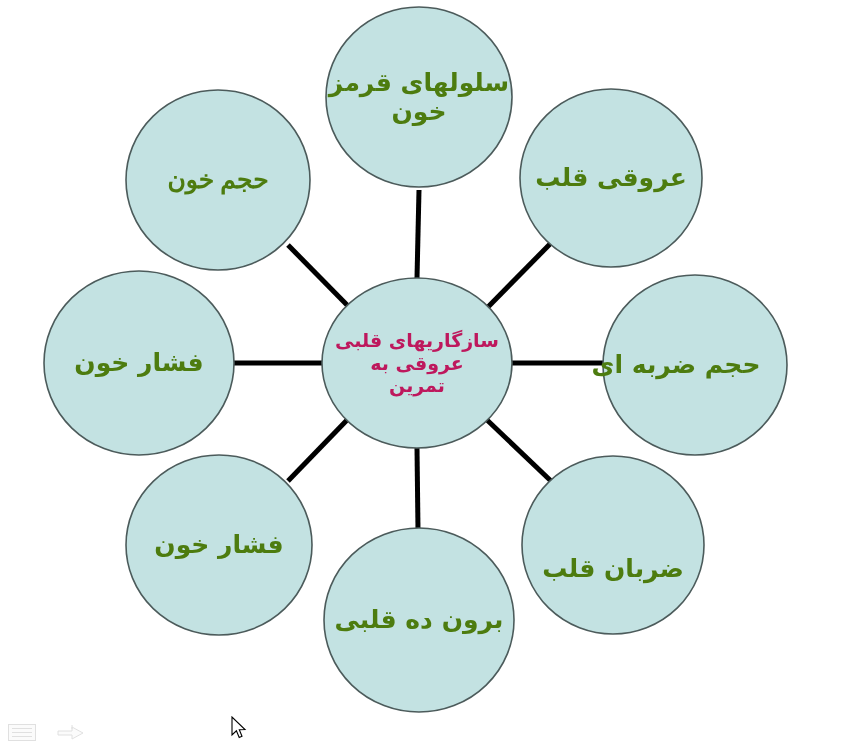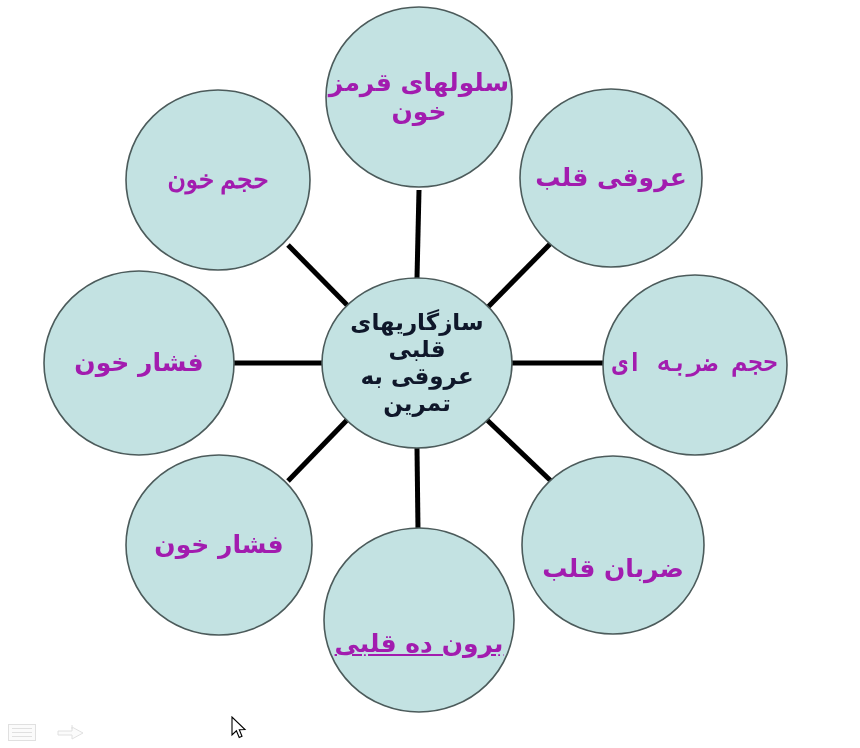--- a/index.html
+++ b/index.html
@@ -28,28 +28,28 @@
     align-items: center;
     justify-content: center;
     text-align: center;
     direction: rtl;
     unicode-bidi: bidi-override;
     pointer-events: none;
     line-height: 1.18;
     white-space: pre-line;
   }
   .satellite-label {
-    color: #a21caf;
+    color: #4d7c0f;
     font-size: 25px;
     font-weight: 700;
     font-family: "DejaVu Sans", "Liberation Sans", sans-serif;
   }
   .center-label {
-    color: #0f172a;
-    font-size: 23px;
+    color: #be185d;
+    font-size: 19px;
     font-weight: 700;
     font-family: "DejaVu Sans", "Liberation Sans", sans-serif;
   }
   
   .nav-icons {
     position: absolute;
     left: 8px;
     bottom: 6px;
     display: flex;
     gap: 18px;
@@ -113,23 +113,23 @@
         <ellipse cx="139" cy="363" rx="95" ry="92" fill="#c3e2e2" stroke="#4c5b5b" stroke-width="1.6"></ellipse>
         <ellipse cx="218" cy="180" rx="92" ry="90" fill="#c3e2e2" stroke="#4c5b5b" stroke-width="1.6"></ellipse>
         <ellipse cx="417" cy="363" rx="95" ry="85" fill="#c3e2e2" stroke="#4c5b5b" stroke-width="1.6"></ellipse>
       </g>
   </svg>
 
   <div id="labels-layer">
       <div class="node-label satellite-label" style="left: 326px; top: 7px; width: 186px; height: 180px;">سلولهای قرمز
 خون</div>
       <div class="node-label satellite-label" style="left: 520px; top: 89px; width: 182px; height: 178px;">عروقی قلب</div>
-      <div class="node-label satellite-label" style="left: 603px; top: 275px; width: 184px; height: 180px; font-family: Liberation Mono, monospace;">حجم ضربه ای</div>
+      <div class="node-label satellite-label" style="left: 584px; top: 275px; width: 184px; height: 180px;">حجم ضربه ای</div>
       <div class="node-label satellite-label" style="left: 522px; top: 480px; width: 182px; height: 178px;">ضربان قلب</div>
-      <div class="node-label satellite-label" style="left: 324px; top: 552px; width: 190px; height: 184px; text-decoration: underline;">برون ده قلبی</div>
+      <div class="node-label satellite-label" style="left: 324px; top: 528px; width: 190px; height: 184px;">برون ده قلبی</div>
       <div class="node-label satellite-label" style="left: 126px; top: 455px; width: 186px; height: 180px;">فشار خون</div>
       <div class="node-label satellite-label" style="left: 44px; top: 271px; width: 190px; height: 184px;">فشار خون</div>
       <div class="node-label satellite-label" style="left: 126px; top: 90px; width: 184px; height: 180px; font-family: Liberation Serif, serif;">حجم خون</div>
       <div class="node-label center-label" style="left: 322px; top: 278px; width: 190px; height: 170px;">سازگاریهای قلبی
 عروقی به
 تمرین</div>
     </div>
 
   <div class="nav-icons">
     <div class="nav-icon">

